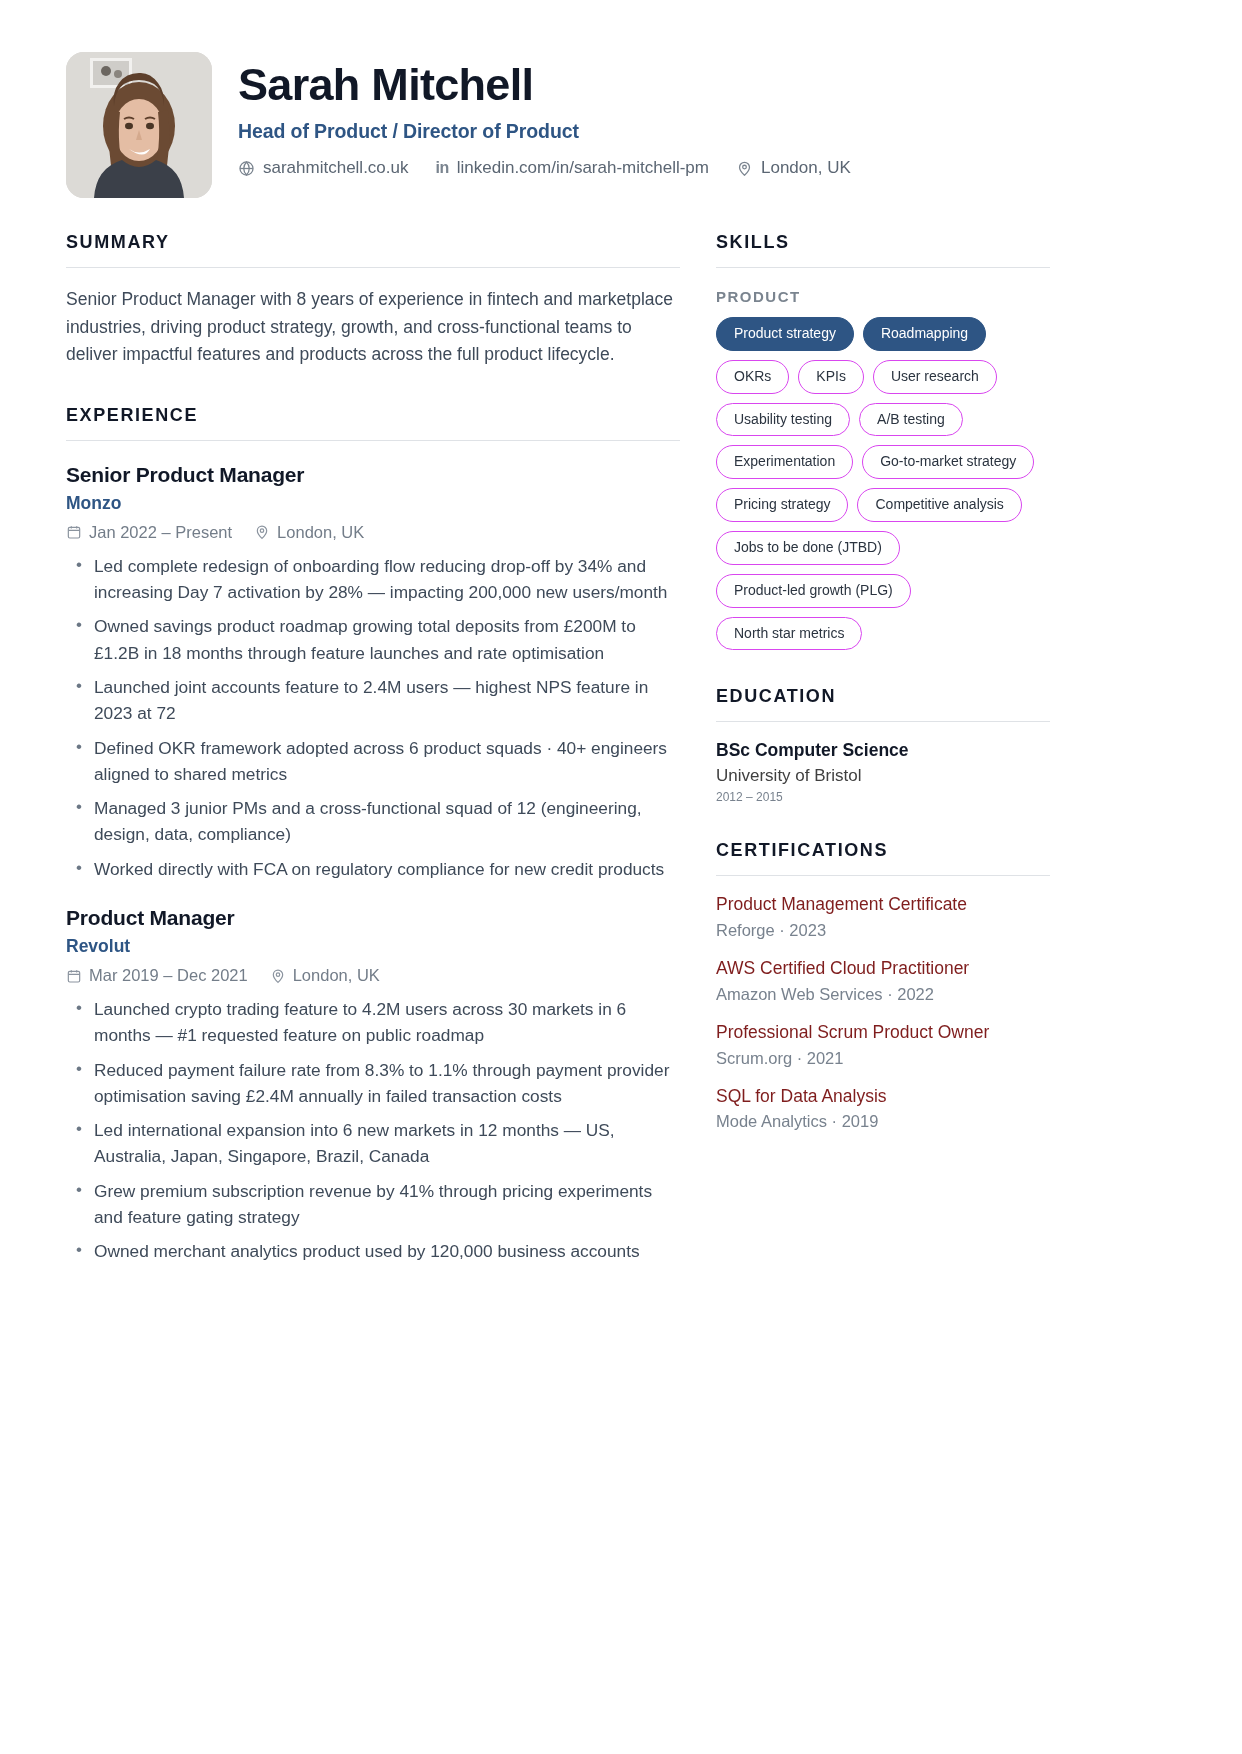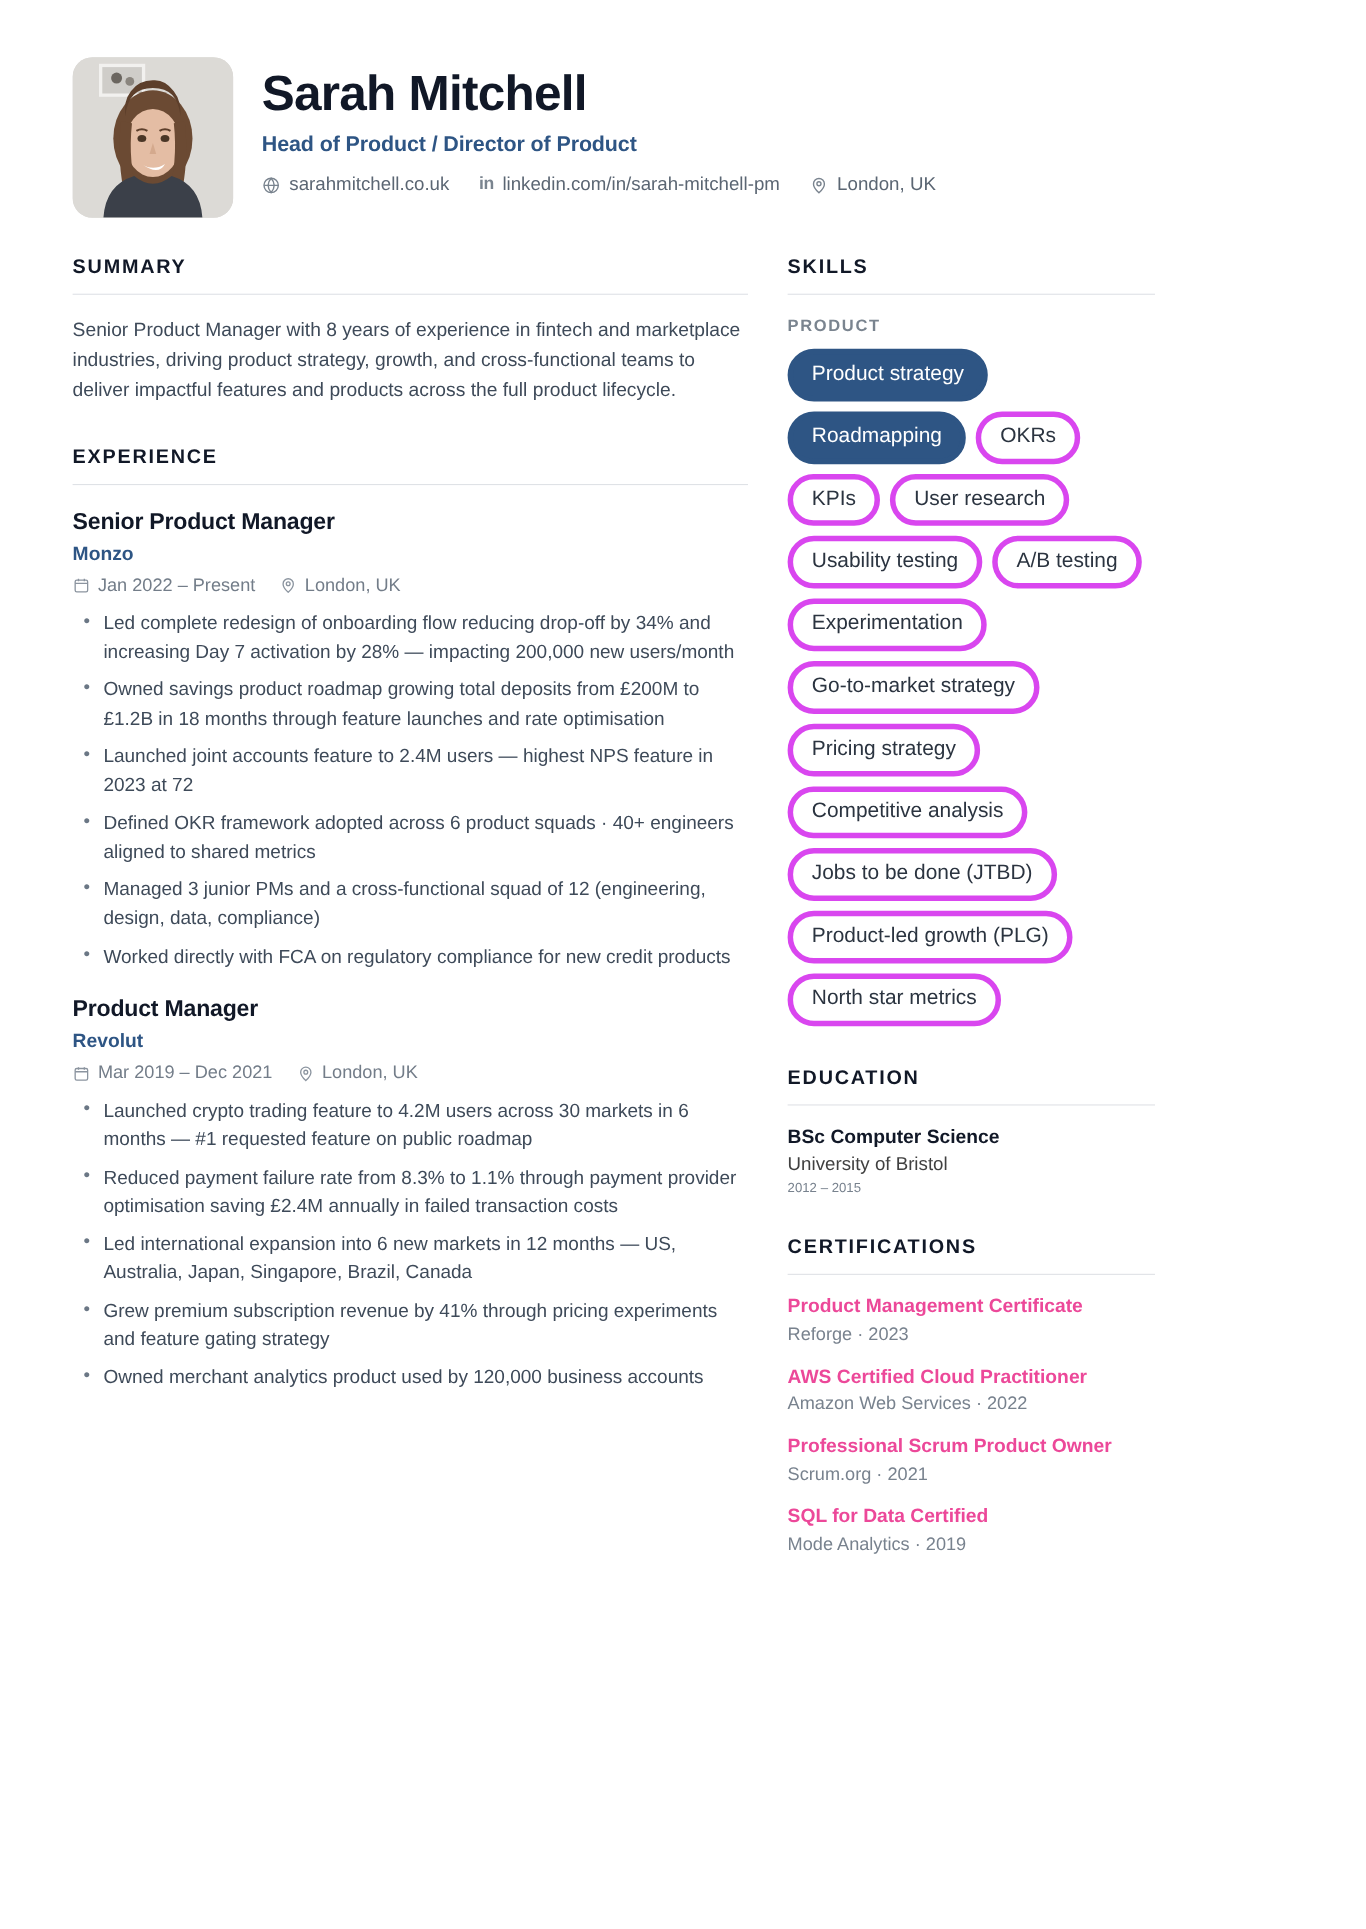--- a/index.html
+++ b/index.html
@@ -164,24 +164,24 @@
   }
   .pill-wrap {
     display: flex;
     flex-wrap: wrap;
     gap: 9px;
     margin-top: 12px;
   }
   .pill {
     border-radius: 999px;
     padding: 7px 17px 8px 17px;
-    font-size: 19px;
+    font-size: 14px;
     line-height: 1.2;
     white-space: nowrap;
-    border: 5px solid #d946ef;
+    border: 1px solid #d946ef;
     color: #2b3440;
     background: #ffffff;
   }
   .pill.featured {
     background: #2e5584;
     border-color: #2e5584;
     color: #ffffff;
   }
 
   .block-gap { margin-top: 36px; }
@@ -200,22 +200,22 @@
   .edu-years {
     font-size: 12px;
     color: #78828e;
     margin-top: 4px;
   }
 
   .cert-item { margin-top: 17px; }
   .cert-item:first-child { margin-top: 18px; }
   .cert-name {
     font-size: 17.5px;
-    font-weight: bold;
-    color: #ec4899;
+    font-weight: normal;
+    color: #7f1d1d;
     line-height: 1.3;
   }
   .cert-meta {
     font-size: 16.5px;
     color: #78828e;
     margin-top: 5px;
   }
 </style>
 </head>
 <body>
@@ -403,20 +403,20 @@
         </div>
         <div class="cert-item">
           <div class="cert-name">AWS Certified Cloud Practitioner</div>
           <div class="cert-meta">Amazon Web Services · 2022</div>
         </div>
         <div class="cert-item">
           <div class="cert-name">Professional Scrum Product Owner</div>
           <div class="cert-meta">Scrum.org · 2021</div>
         </div>
         <div class="cert-item">
-          <div class="cert-name">SQL for Data Certified</div>
+          <div class="cert-name">SQL for Data Analysis</div>
           <div class="cert-meta">Mode Analytics · 2019</div>
         </div>
       </div>
 
     </div>
   </div>
 </div>
 
 </body></html>

